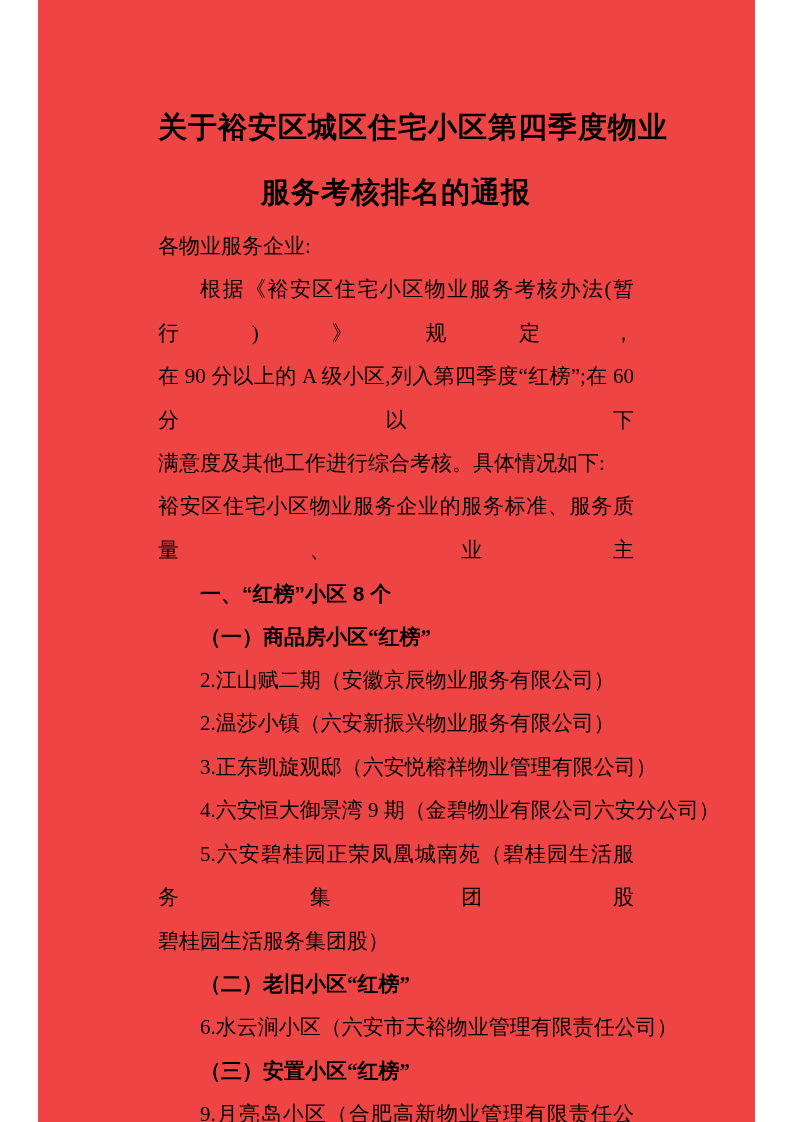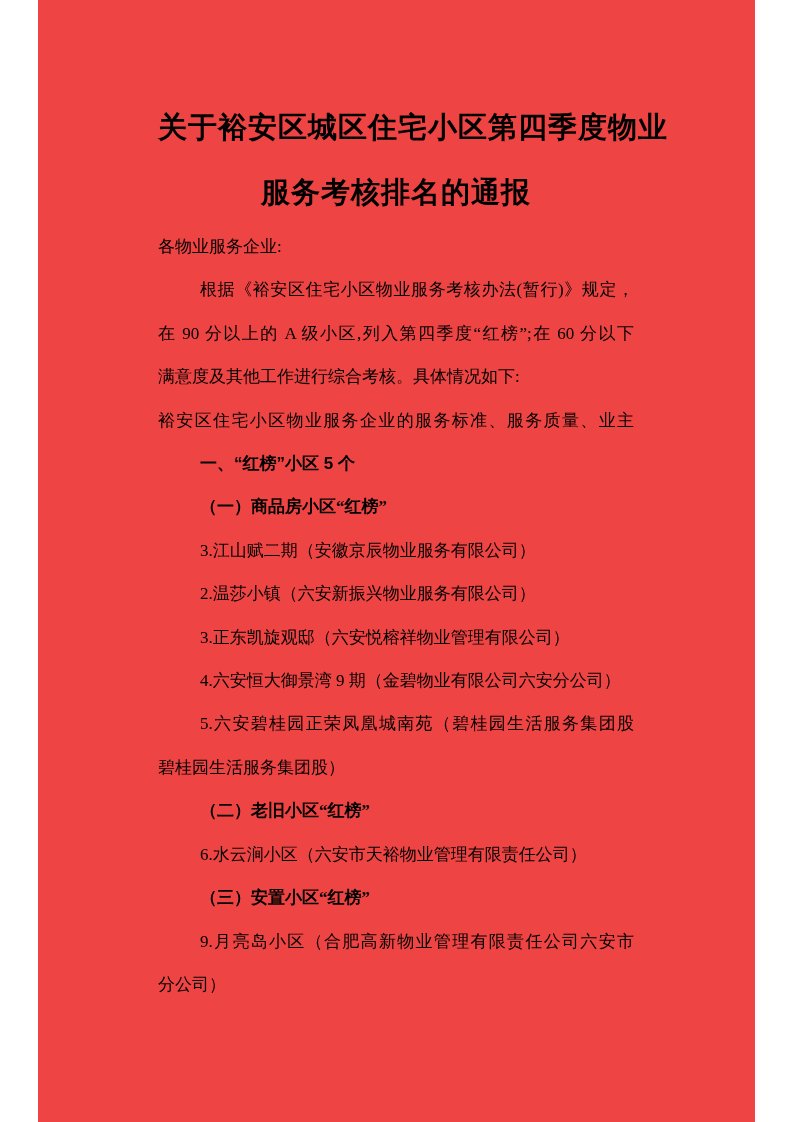--- a/index.html
+++ b/index.html
@@ -27,21 +27,21 @@
     font-weight: bold;
     line-height: 65px;
     text-align: center;
     letter-spacing: 1px;
     white-space: nowrap;
   }
   .body-block {
     margin-top: 0;
   }
   .ln {
-    font-size: 17px;
+    font-size: 21px;
     line-height: 43.4px;
     white-space: nowrap;
   }
   .indent {
     text-indent: 42px;
   }
   .fill {
     white-space: normal;
     text-align: justify;
     text-align-last: justify;
@@ -63,23 +63,23 @@
     <div class="title-line">关于裕安区城区住宅小区第四季度物业</div>
     <div class="title-line">服务考核排名的通报</div>
   </div>
 
   <div class="body-block">
     <div class="ln">各物业服务企业:</div>
     <div class="ln indent fill">根据《裕安区住宅小区物业服务考核办法(暂行)》规定，</div>
     <div class="ln fill">在 90 分以上的 A 级小区,列入第四季度“红榜”;在 60 分以下</div>
     <div class="ln">满意度及其他工作进行综合考核。具体情况如下:</div>
     <div class="ln fill">裕安区住宅小区物业服务企业的服务标准、服务质量、业主</div>
-    <div class="ln indent h1">一、“红榜”小区 5 个</div>
+    <div class="ln indent h1">一、“红榜”小区 8 个</div>
     <div class="ln indent h2">（一）商品房小区“红榜”</div>
-    <div class="ln indent">3.江山赋二期（安徽京辰物业服务有限公司）</div>
+    <div class="ln indent">2.江山赋二期（安徽京辰物业服务有限公司）</div>
     <div class="ln indent">2.温莎小镇（六安新振兴物业服务有限公司）</div>
     <div class="ln indent">3.正东凯旋观邸（六安悦榕祥物业管理有限公司）</div>
     <div class="ln indent">4.六安恒大御景湾 9 期（金碧物业有限公司六安分公司）</div>
     <div class="ln indent fill">5.六安碧桂园正荣凤凰城南苑（碧桂园生活服务集团股</div>
     <div class="ln">碧桂园生活服务集团股）</div>
     <div class="ln indent h2">（二）老旧小区“红榜”</div>
     <div class="ln indent">6.水云涧小区（六安市天裕物业管理有限责任公司）</div>
     <div class="ln indent h2">（三）安置小区“红榜”</div>
     <div class="ln indent fill">9.月亮岛小区（合肥高新物业管理有限责任公司六安市</div>
     <div class="ln">分公司）</div>

